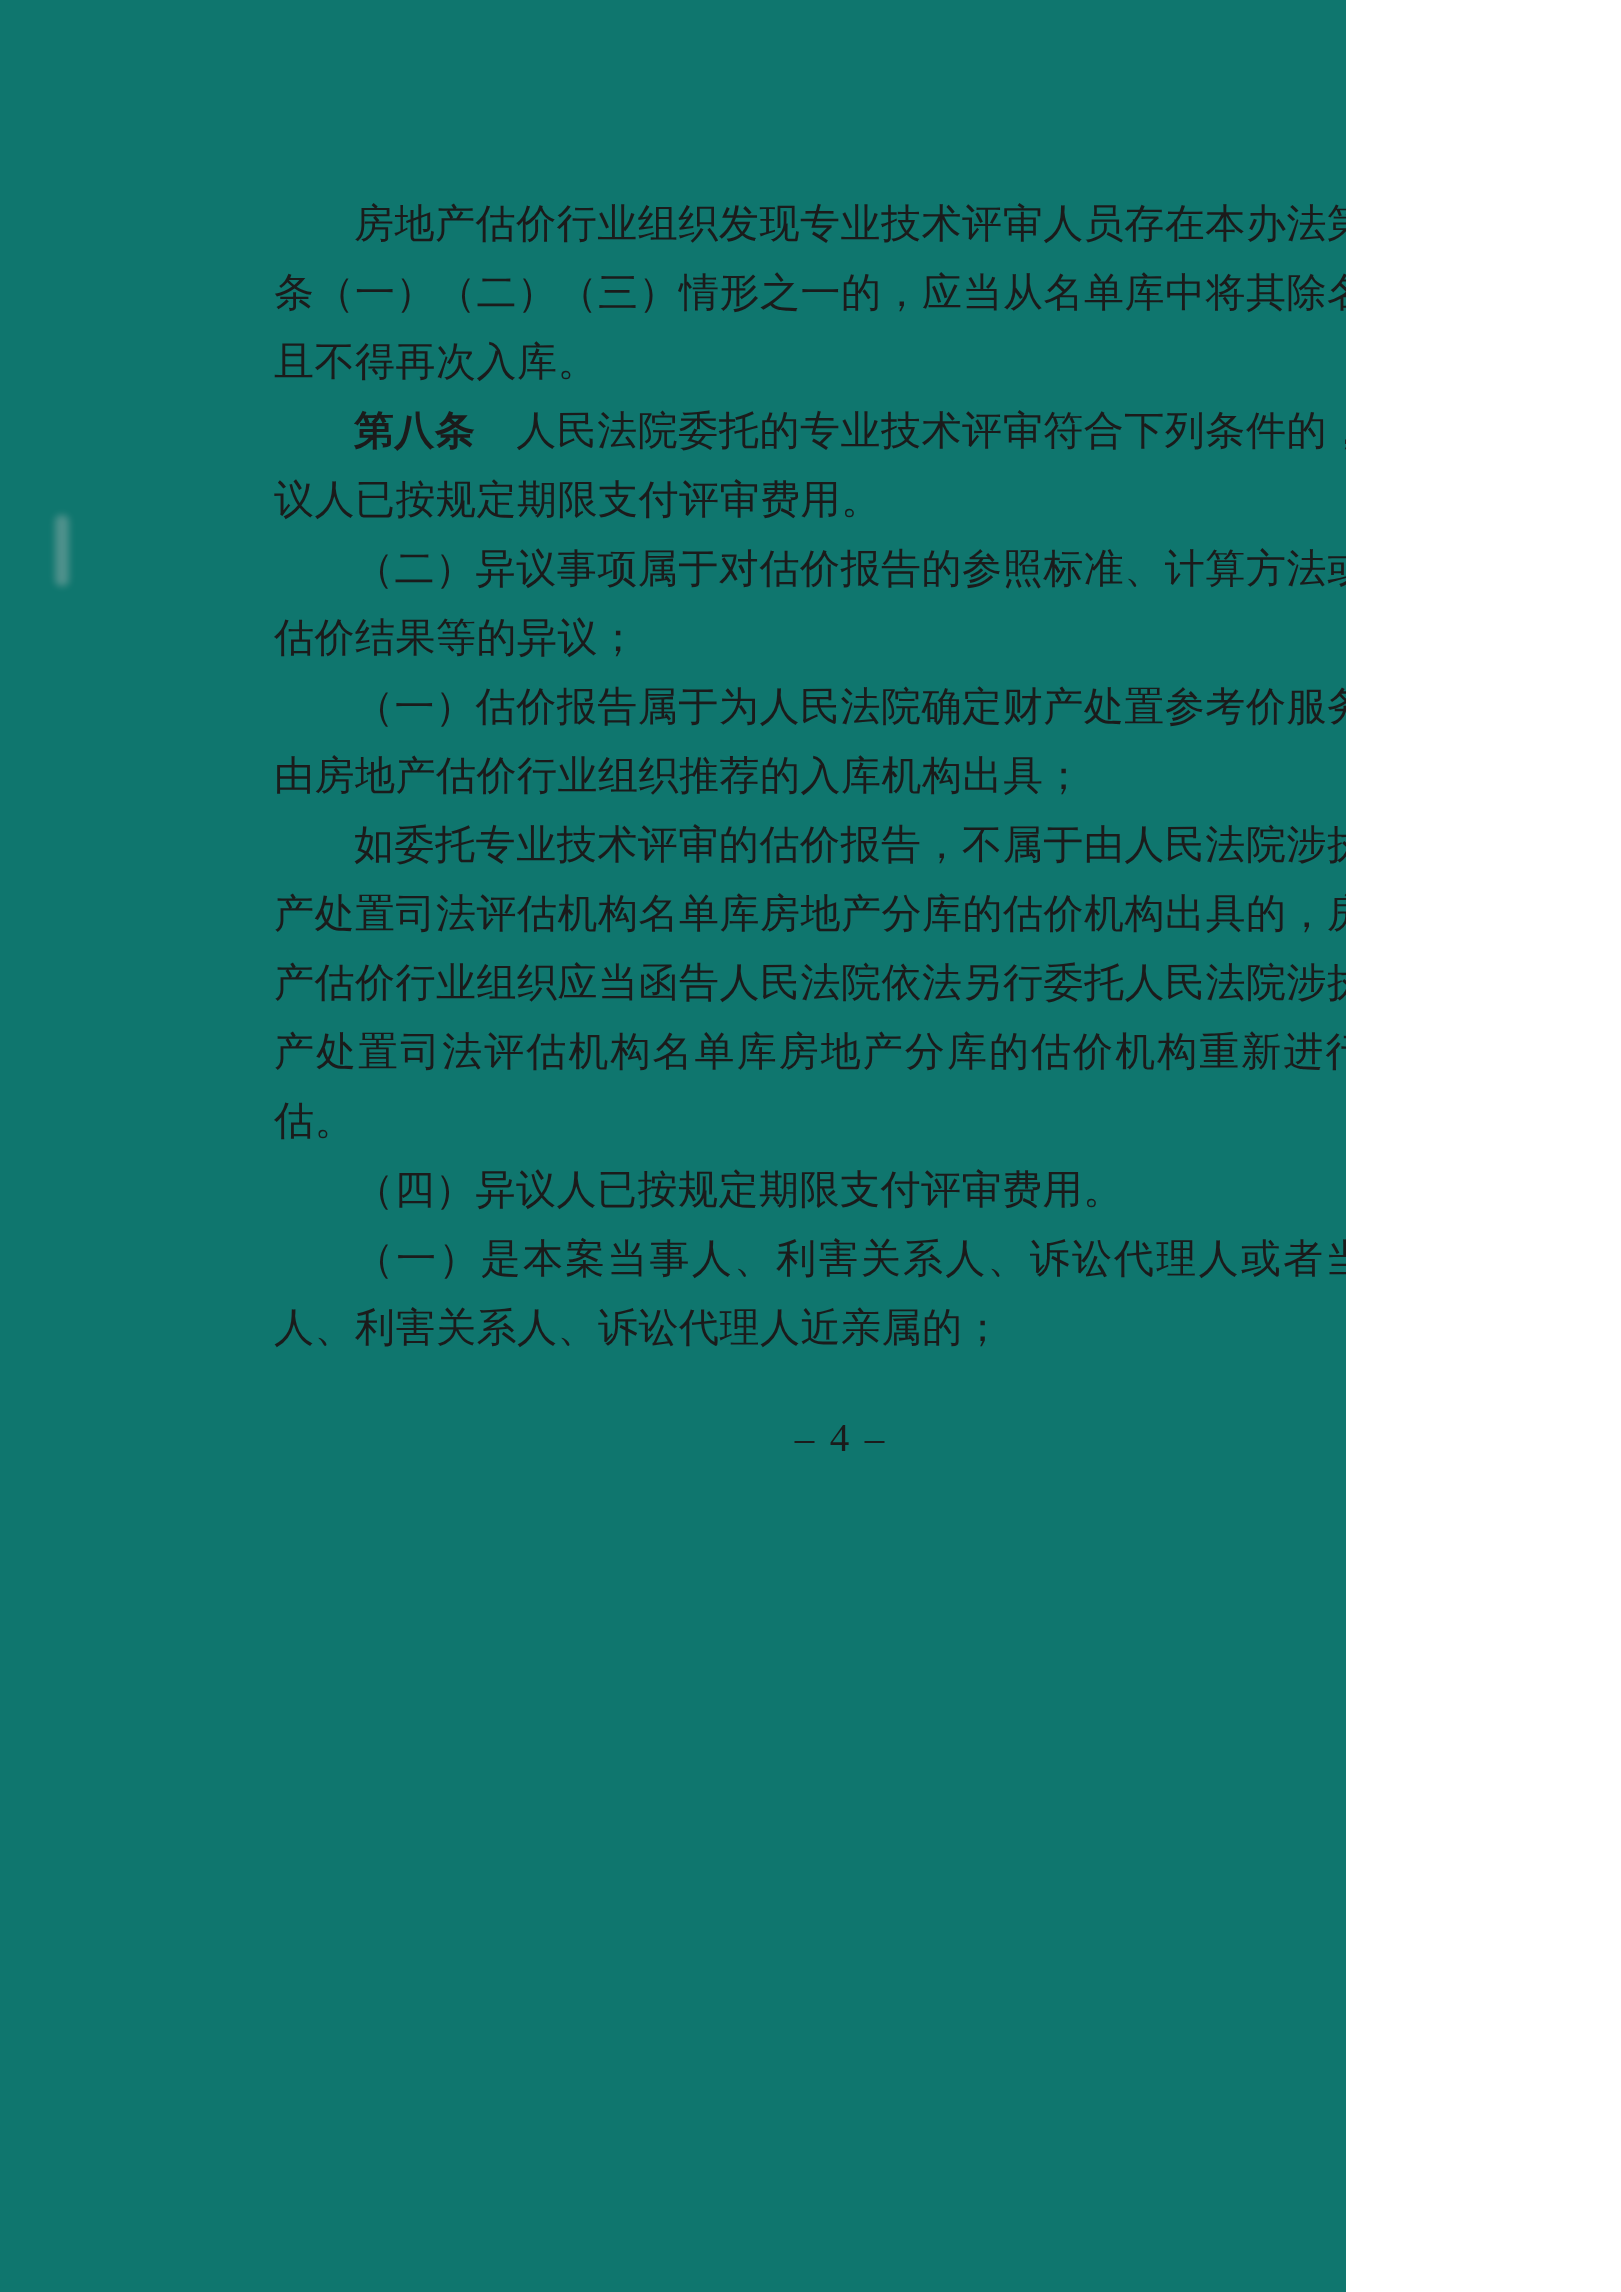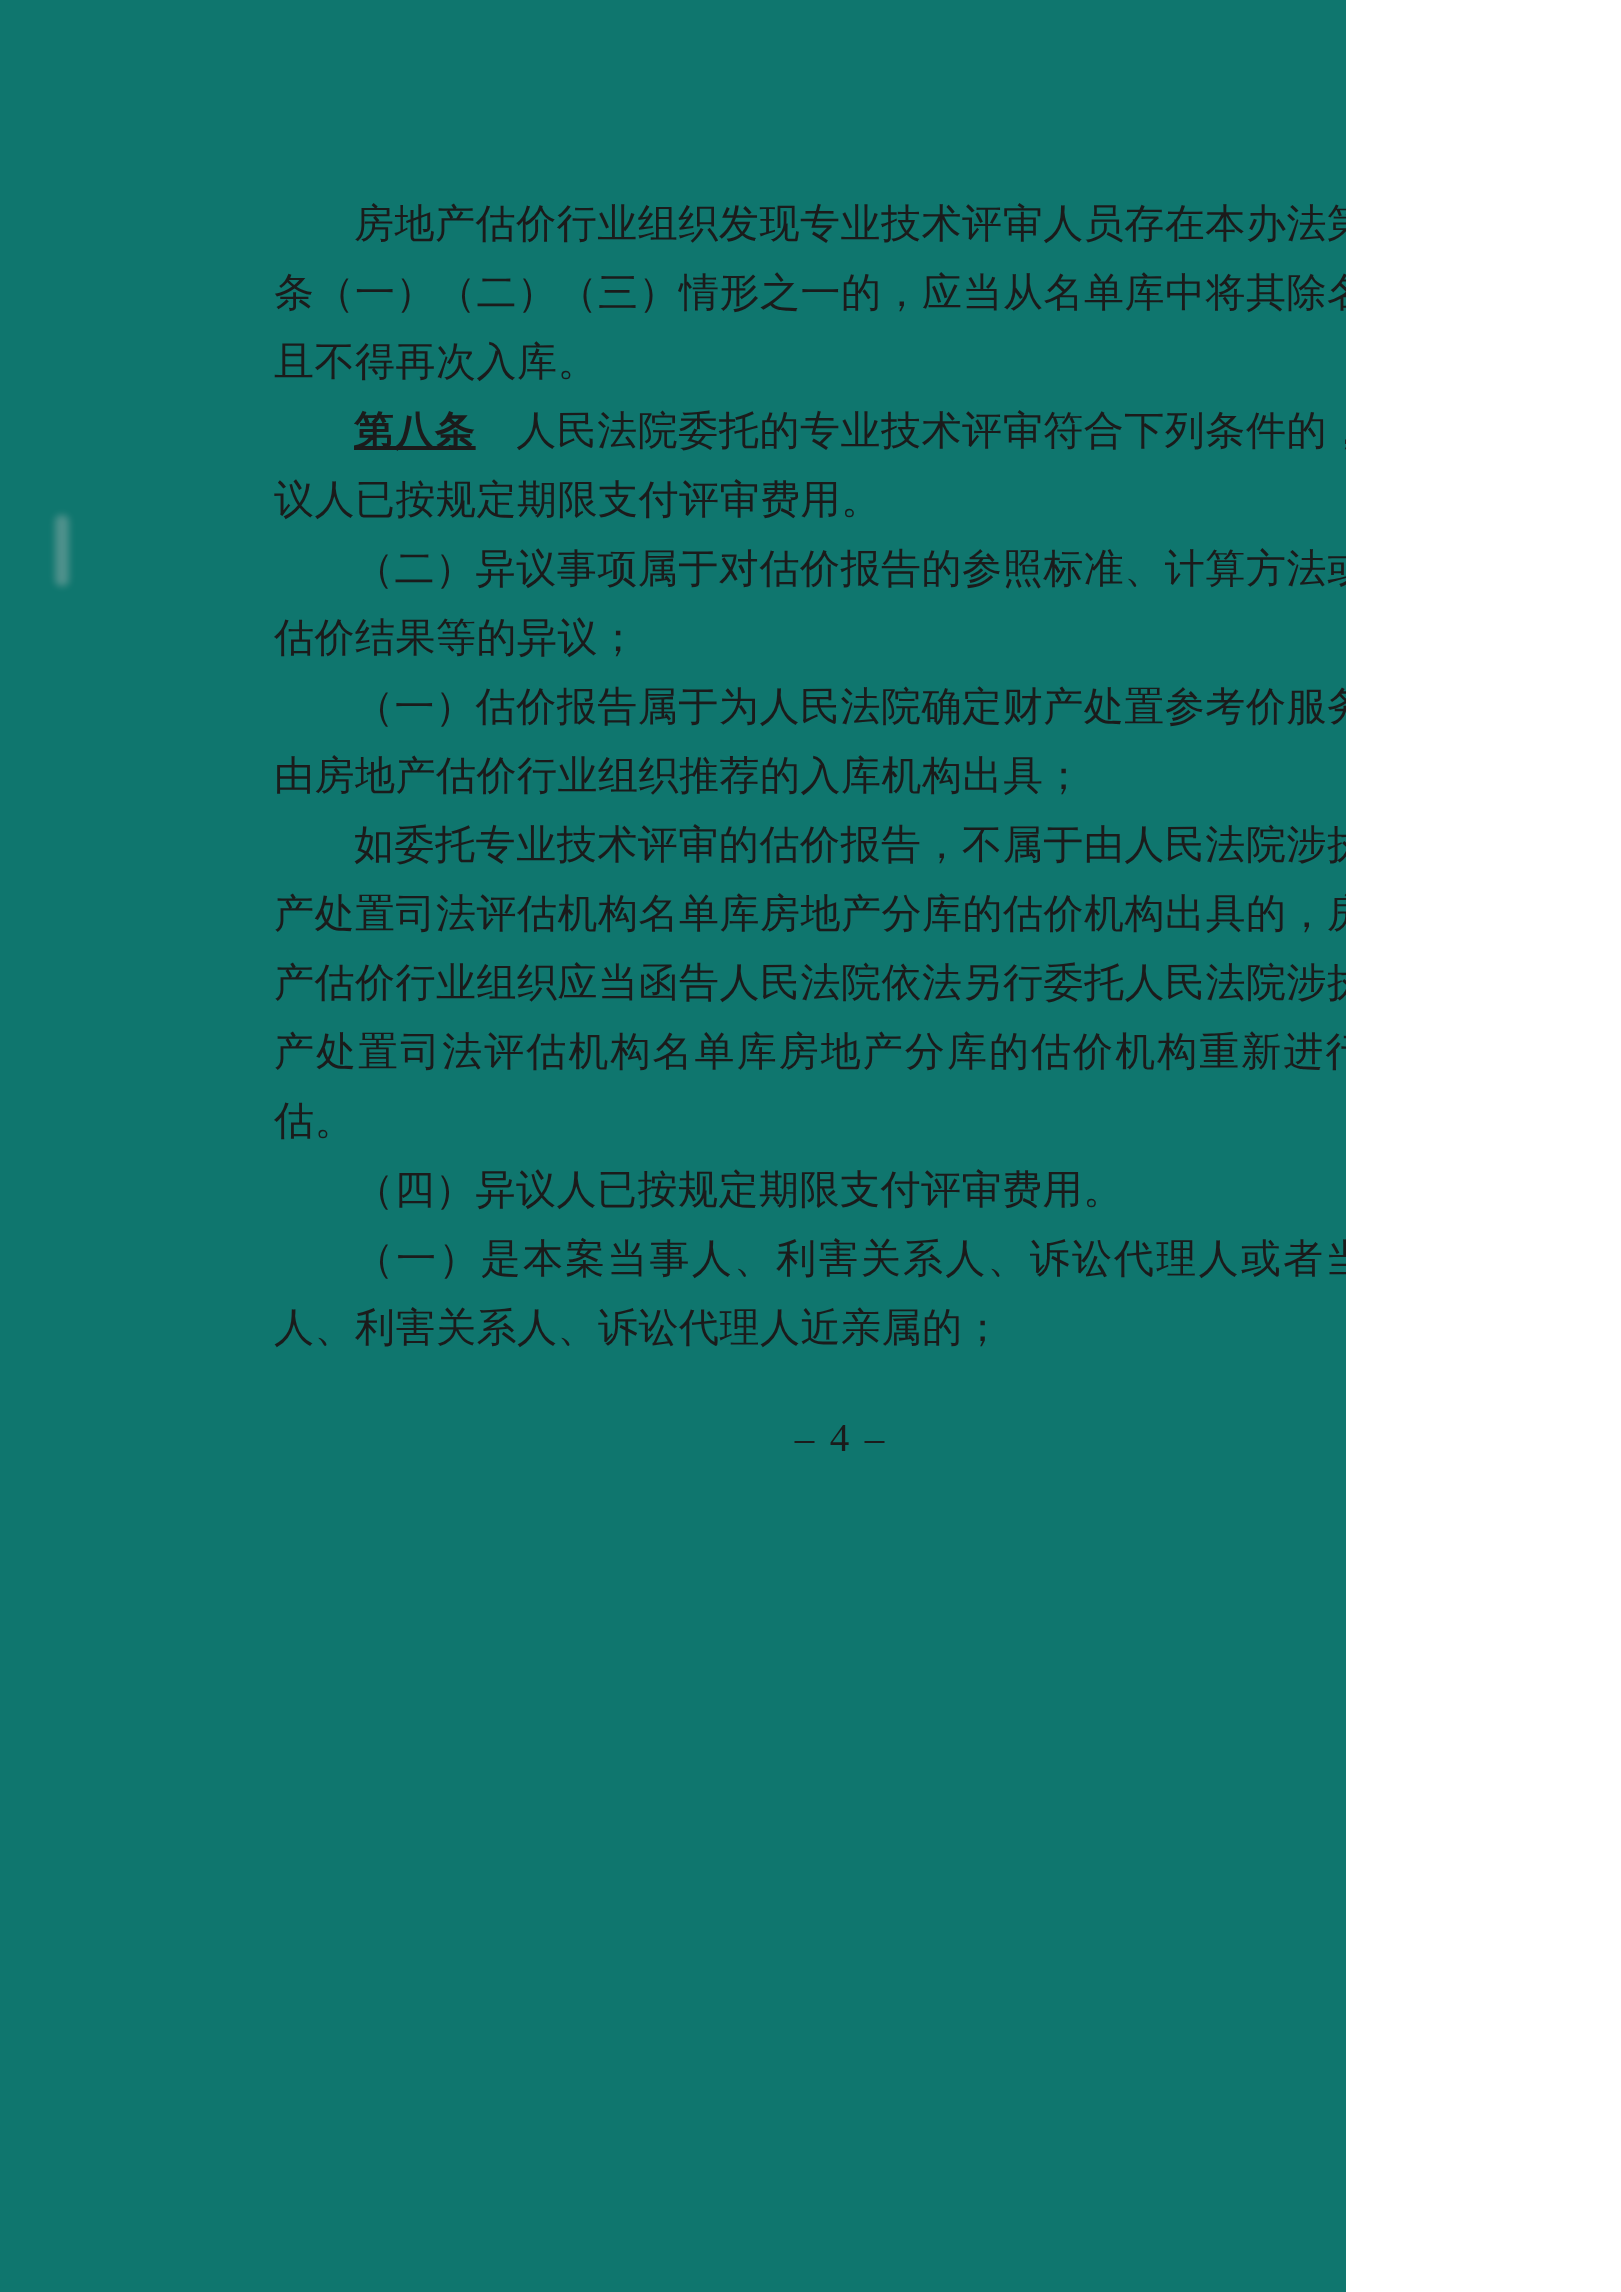--- a/index.html
+++ b/index.html
@@ -28,21 +28,20 @@
     padding: 0;
     font-size: 40px;
     line-height: 69px;
     text-indent: 80px;
     text-align: justify;
     letter-spacing: 0.5px;
     word-break: break-all;
   }
   .term {
     font-weight: 700;
-    text-decoration: underline;
   }
   .footer {
     margin-top: 41px;
     text-align: center;
     font-size: 39px;
     line-height: 69px;
     letter-spacing: 2.9px;
     color: #1b1b1b;
   }
   .smudge {

